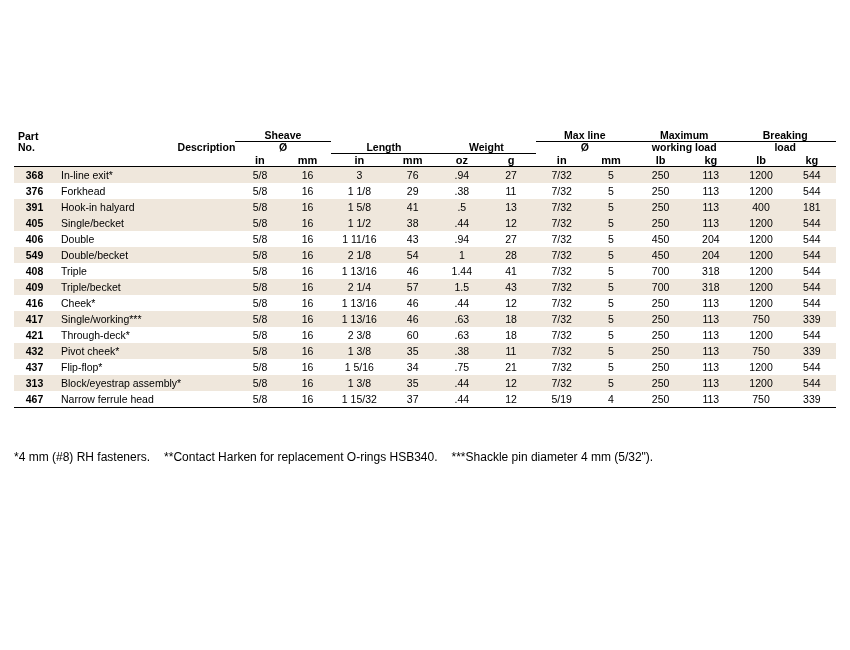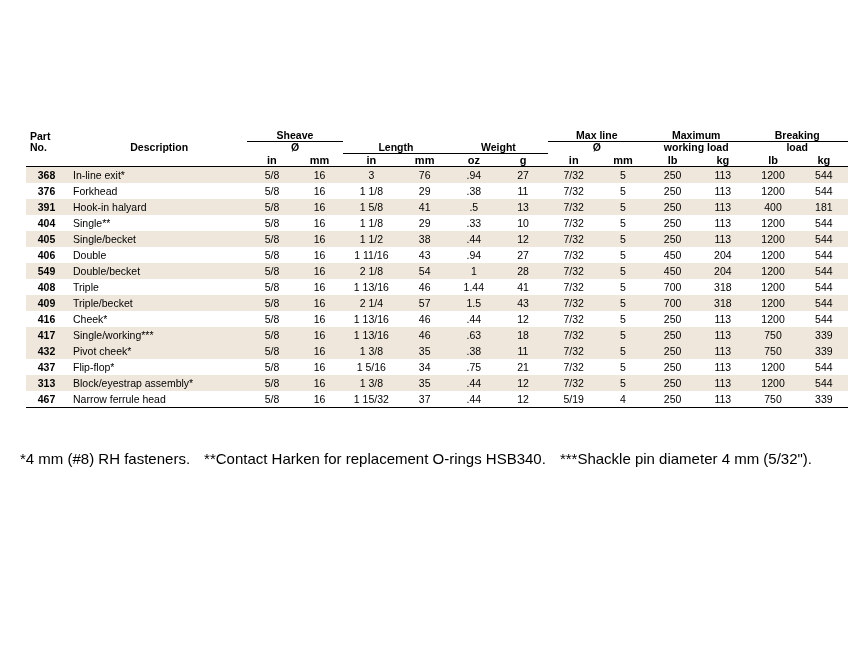--- a/index.html
+++ b/index.html
@@ -10,21 +10,21 @@
   body {
     width: 850px;
     height: 650px;
     font-family: "Liberation Sans", sans-serif;
     color: #000000;
     position: relative;
     overflow: hidden;
   }
   #sheet {
     position: absolute;
-    left: 26px;
+    left: 14px;
     top: 130px;
     width: 822px;
   }
   table.spec {
     border-collapse: collapse;
     width: 822px;
     table-layout: fixed;
     font-size: 10.5px;
   }
   table.spec td, table.spec th {
@@ -69,23 +69,23 @@
   }
   tr.row td.c-desc {
     text-align: left;
     padding-left: 6px;
   }
   tr.shade td {
     background: #efe7dc;
   }
   .footnote {
     position: absolute;
-    left: 20px;
+    left: 14px;
     top: 450px;
-    font-size: 15px;
+    font-size: 12px;
     font-family: "Liberation Sans", sans-serif;
     color: #000;
     white-space: nowrap;
   }
   .fn-gap { display: inline-block; width: 14px; }
 </style>
 </head>
 <body>
 
 <div id="sheet">
@@ -119,21 +119,21 @@
         <td></td>
         <td colspan="2" class="grp-rule">Max line</td>
         <td colspan="2" class="grp-rule">Maximum</td>
         <td colspan="2" class="grp-rule">Breaking</td>
       </tr>
       <tr class="hdr-top">
         <td>
             <span style="display:block;text-align:left;padding-left:4px">No.</span>
           </td>
         <td>
-            <span style="display:block;text-align:center;padding-left:4px">Description</span>
+            <span style="display:block;text-align:right;padding-left:4px">Description</span>
           </td>
         <td colspan="2">Ø</td>
         <td colspan="2" class="grp-rule">Length</td>
         <td colspan="2" class="grp-rule">Weight</td>
         <td colspan="2">Ø</td>
         <td colspan="2">working load</td>
         <td colspan="2">load</td>
       </tr>
       <tr class="hdr-units">
         <td style="border-bottom: 0px;"></td>
@@ -194,36 +194,20 @@
           <td>41</td>
           <td>.5</td>
           <td>13</td>
           <td>7/32</td>
           <td>5</td>
           <td>250</td>
           <td>113</td>
           <td>400</td>
           <td>181</td>
         </tr>
-        <tr class="row">
-          <td class="c-part">404</td>
-          <td class="c-desc">Single**</td>
-          <td>5/8</td>
-          <td>16</td>
-          <td>1 1/8</td>
-          <td>29</td>
-          <td>.33</td>
-          <td>10</td>
-          <td>7/32</td>
-          <td>5</td>
-          <td>250</td>
-          <td>113</td>
-          <td>1200</td>
-          <td>544</td>
-        </tr>
         <tr class="row shade">
           <td class="c-part">405</td>
           <td class="c-desc">Single/becket</td>
           <td>5/8</td>
           <td>16</td>
           <td>1 1/2</td>
           <td>38</td>
           <td>.44</td>
           <td>12</td>
           <td>7/32</td>
@@ -321,20 +305,36 @@
           <td>1 13/16</td>
           <td>46</td>
           <td>.63</td>
           <td>18</td>
           <td>7/32</td>
           <td>5</td>
           <td>250</td>
           <td>113</td>
           <td>750</td>
           <td>339</td>
+        </tr>
+        <tr class="row">
+          <td class="c-part">421</td>
+          <td class="c-desc">Through-deck*</td>
+          <td>5/8</td>
+          <td>16</td>
+          <td>2 3/8</td>
+          <td>60</td>
+          <td>.63</td>
+          <td>18</td>
+          <td>7/32</td>
+          <td>5</td>
+          <td>250</td>
+          <td>113</td>
+          <td>1200</td>
+          <td>544</td>
         </tr>
         <tr class="row shade">
           <td class="c-part">432</td>
           <td class="c-desc">Pivot cheek*</td>
           <td>5/8</td>
           <td>16</td>
           <td>1 3/8</td>
           <td>35</td>
           <td>.38</td>
           <td>11</td>

